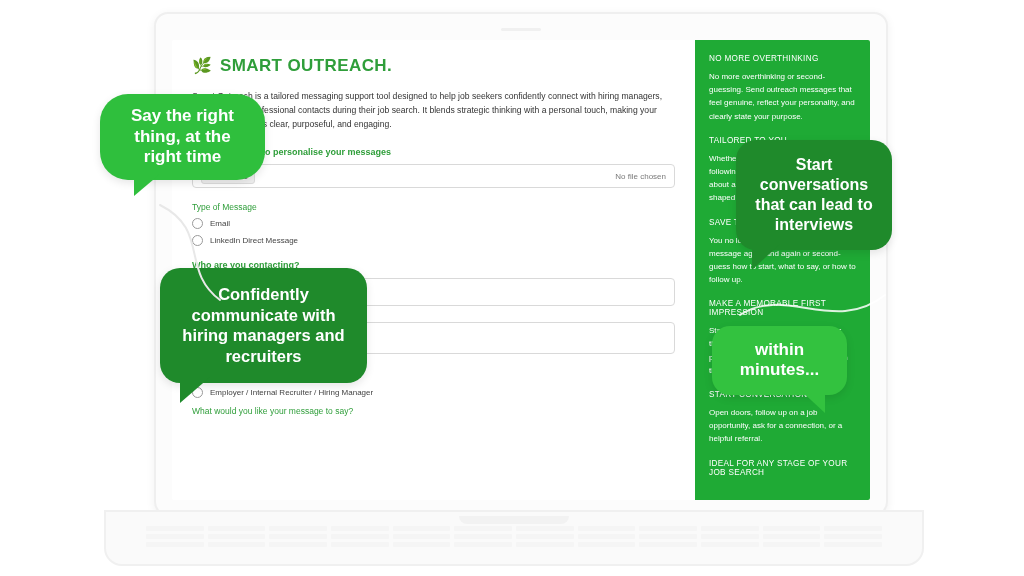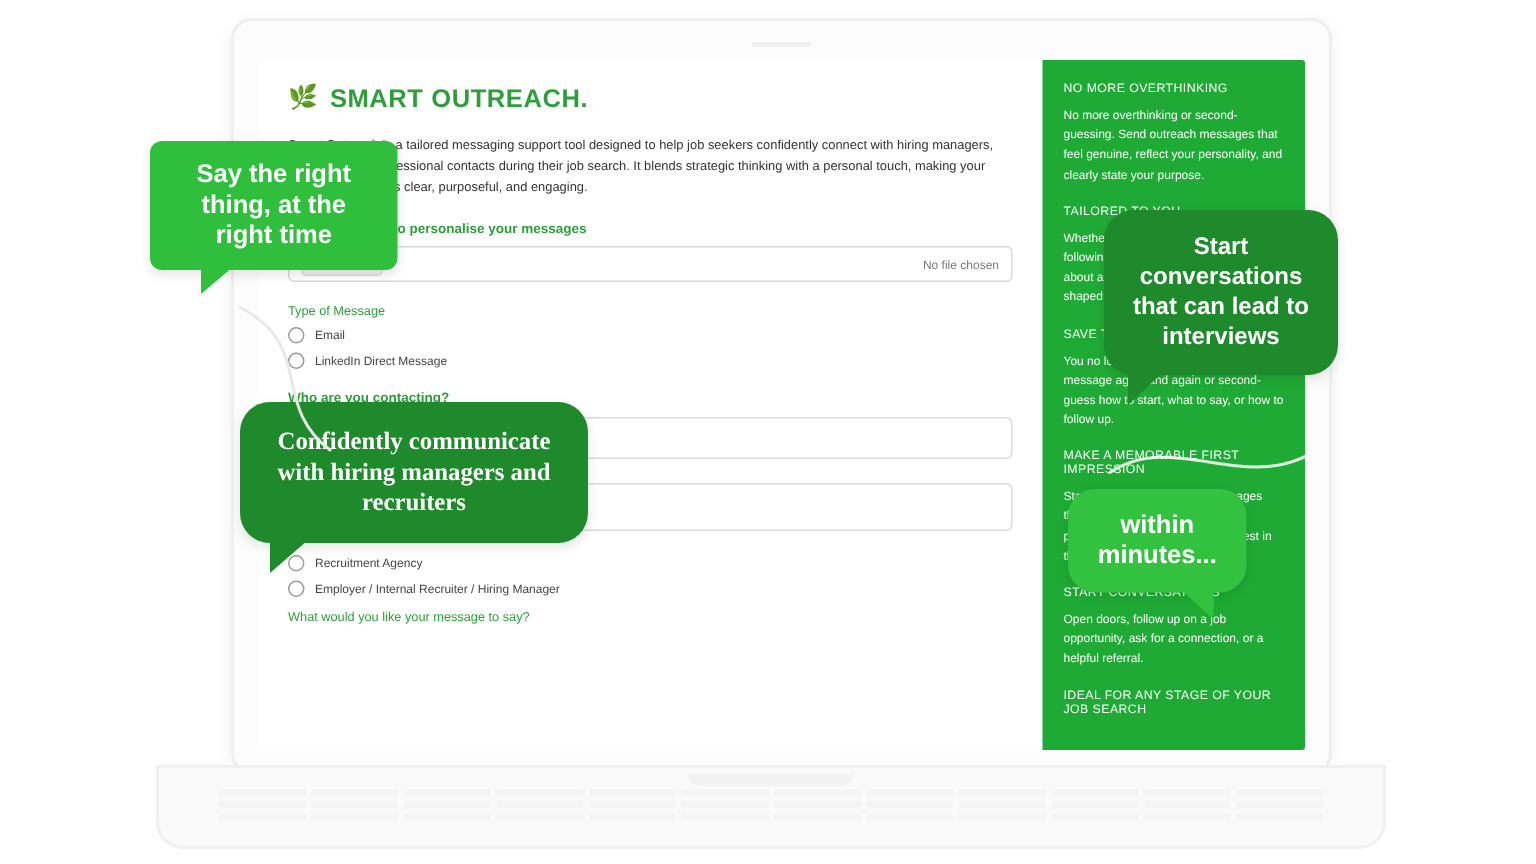--- a/index.html
+++ b/index.html
@@ -44,32 +44,32 @@
   
   .side-h{font-size:8.2px;font-weight:normal;letter-spacing:.3px;margin:0 0 7px 0;text-transform:uppercase;}
   .side-p{font-size:8px;line-height:1.65;margin:0 0 13px 0;}
 
   
   .bubble{position:absolute;color:#fff;text-align:center;font-weight:bold;}
   .bubble .body{border-radius:18px;padding:12px 16px;box-shadow:0 3px 8px rgba(0,0,0,.10);}
   .tail{position:absolute;width:0;height:0;}
 
   #b1{left:100px;top:94px;width:165px;}
-  #b1 .body{background:#2fbf3d;font-size:17px;line-height:1.22;border-radius:8px;}
+  #b1 .body{background:#2fbf3d;font-size:17px;line-height:1.22;border-radius:28px;}
   #b1 .tail{left:34px;bottom:-16px;border-left:0 solid transparent;border-right:26px solid transparent;border-top:22px solid #2fbf3d;}
 
-  #b2{left:160px;top:268px;width:232px;font-family:Liberation Serif, serif;}
+  #b2{left:160px;top:268px;width:207px;}
   #b2 .body{background:#1f8a2b;font-size:16.5px;line-height:1.25;border-radius:20px;padding:16px 14px;}
   #b2 .tail{left:20px;bottom:-20px;border-right:30px solid transparent;border-top:26px solid #1f8a2b;}
 
   #b3{left:736px;top:140px;width:156px;}
   #b3 .body{background:#1f8a2b;font-size:16px;line-height:1.25;border-radius:20px;padding:15px 12px;}
   #b3 .tail{left:16px;bottom:-20px;border-right:28px solid transparent;border-top:26px solid #1f8a2b;}
 
-  #b4{left:712px;top:326px;width:119px;}
+  #b4{left:712px;top:326px;width:135px;}
   #b4 .body{background:#33c23f;font-size:17px;line-height:1.2;border-radius:18px;padding:14px 10px;}
   #b4 .tail{right:22px;bottom:-18px;border-left:26px solid transparent;border-top:24px solid #33c23f;}
 
   .squiggle{position:absolute;pointer-events:none;}
 </style>
 </head>
 <body>
 
 <div id="laptop">
 

